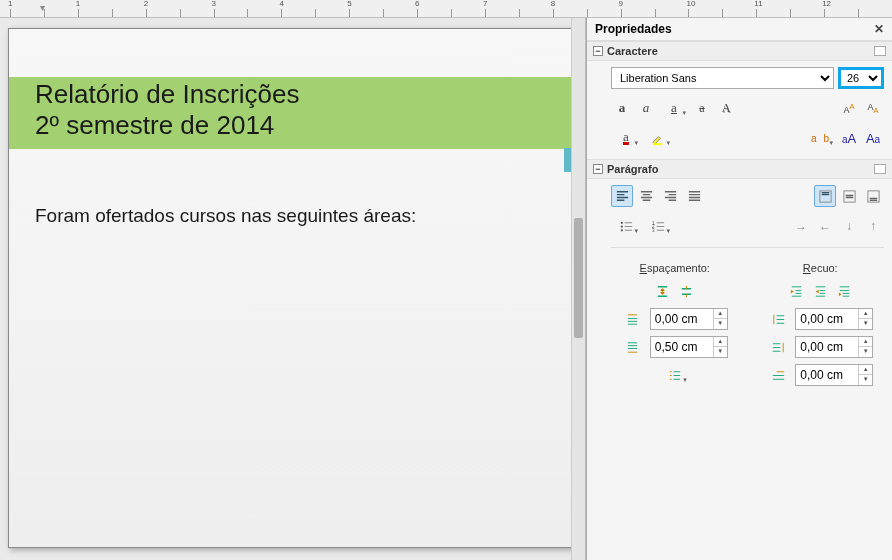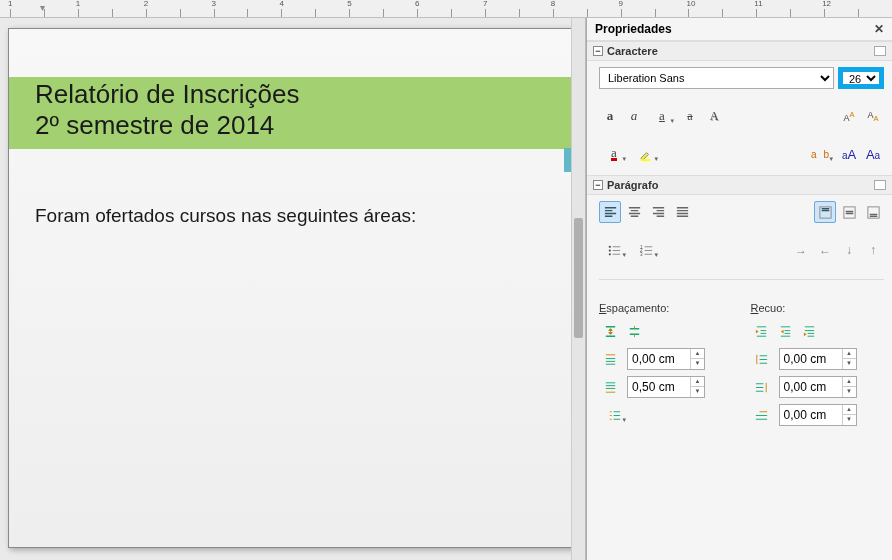--- a/index.html
+++ b/index.html
@@ -23,40 +23,40 @@
 .vscroll { position:absolute; right:0; top:0; bottom:0; width:14px; background:#e5e5e5; border-left:1px solid #ccc;}
 .vscroll .thumb { position:absolute; left:2px; right:2px; top:200px; height:120px; background:#b0b0b0; border-radius:2px;}
 
 .sidebar { width:306px; background:#f5f5f5; border-left:1px solid #aaa; display:flex; flex-direction:column;}
 .panel-title { display:flex; align-items:center; justify-content:space-between; padding:4px 8px; font-weight:bold; font-size:12px; border-bottom:1px solid #ddd;}
 .panel-title .close { font-family:Arial; font-weight:bold; cursor:pointer; color:#444;}
 .section-head { display:flex; align-items:center; gap:4px; padding:3px 6px; background:#eee; border-top:1px solid #ddd; border-bottom:1px solid #ddd; font-weight:bold; font-size:11px; color:#333;}
 .section-head .expander { width:10px; height:10px; border:1px solid #888; background:#fff; font-size:9px; line-height:8px; text-align:center; cursor:pointer;}
 .section-head .spacer { flex:1;}
 .section-head .more { width:12px; height:10px; border:1px solid #aaa; background:#fff; cursor:pointer;}
-.section-body { padding:6px 8px 10px 12px; display:flex; flex-direction:column; gap:16px;}
+.section-body { padding:6px 8px 10px 24px; display:flex; flex-direction:column; gap:8px;}
 .row { display:flex; align-items:center; gap:4px;}
 .row.split { justify-content:space-between;}
 select.font-name { flex:1; height:22px; border:1px solid #aaa; background:#fff; padding:0 4px; font-size:11px;}
-select.font-size { width:46px; height:22px; border:5px solid #0ea5e9; background:#fff; padding:0 2px; font-size:11px;}
+select.font-size { width:46px; height:22px; border:3px solid #0ea5e9; background:#fff; padding:0 2px; font-size:11px;}
 .ibtn { width:22px; height:22px; border:1px solid transparent; display:inline-flex; align-items:center; justify-content:center; cursor:pointer; font-size:12px; color:#444; border-radius:2px; background:transparent;}
 .ibtn.active { border-color:#6aa8de; background:#cfe6f8;}
 .ibtn.drop { width:30px; position:relative;}
 .ibtn.drop::after { content:"▾"; font-size:7px; position:absolute; right:2px; bottom:1px; color:#666;}
 .ibtn svg { width:15px; height:15px;}
 .grp { display:flex; gap:2px; align-items:center;}
 .label { font-size:11px; color:#333; margin-top:4px;}
 .label u { text-decoration: underline;}
 .spin { display:flex; align-items:center; height:22px; border:1px solid #aaa; background:#fff;}
 .spin input { border:none; width:62px; padding:0 4px; font-size:12px; height:20px; outline:none;}
 .spin .arrows { display:flex; flex-direction:column; width:14px; border-left:1px solid #ccc;}
 .spin .arrows div { height:10px; font-size:6px; text-align:center; line-height:9px; cursor:pointer; color:#555;}
 .spin .arrows div:first-child { border-bottom:1px solid #ccc;}
 .two-col { display:flex; gap:18px;}
-.two-col > div { flex:1; display:flex; flex-direction:column; gap:6px;}
+.two-col > div { flex:1; display:flex; flex-direction:column; gap:6px;align-items:center;}
 .icon-spin-row { display:flex; align-items:center; gap:6px;}
 hr.sep { border:none; border-top:1px solid #ddd; margin:2px 0;}
 </style>
 </head>
 <body>
 
 <div class="ruler">
   <span class="marker">▾</span>
   <span class="tick num" data-n="1"></span>
     <span class="tick"></span>

